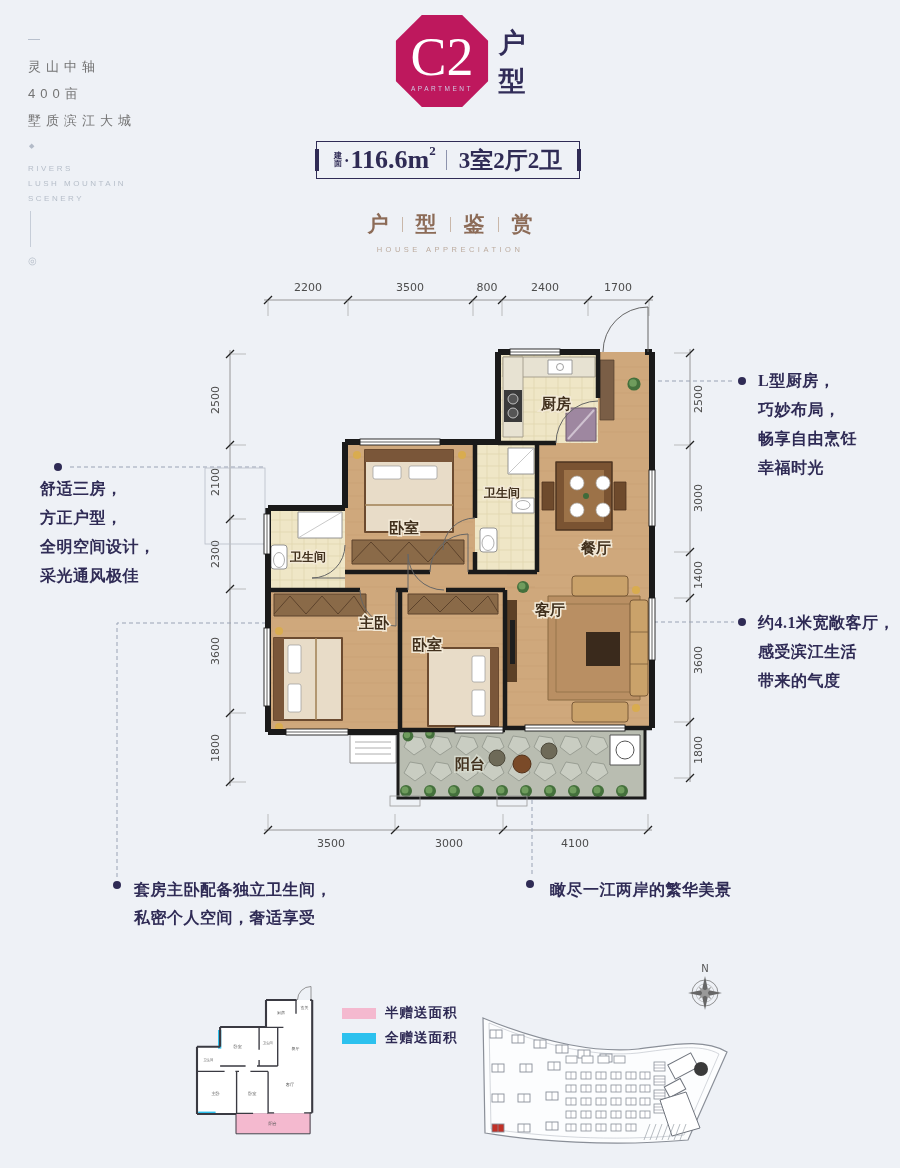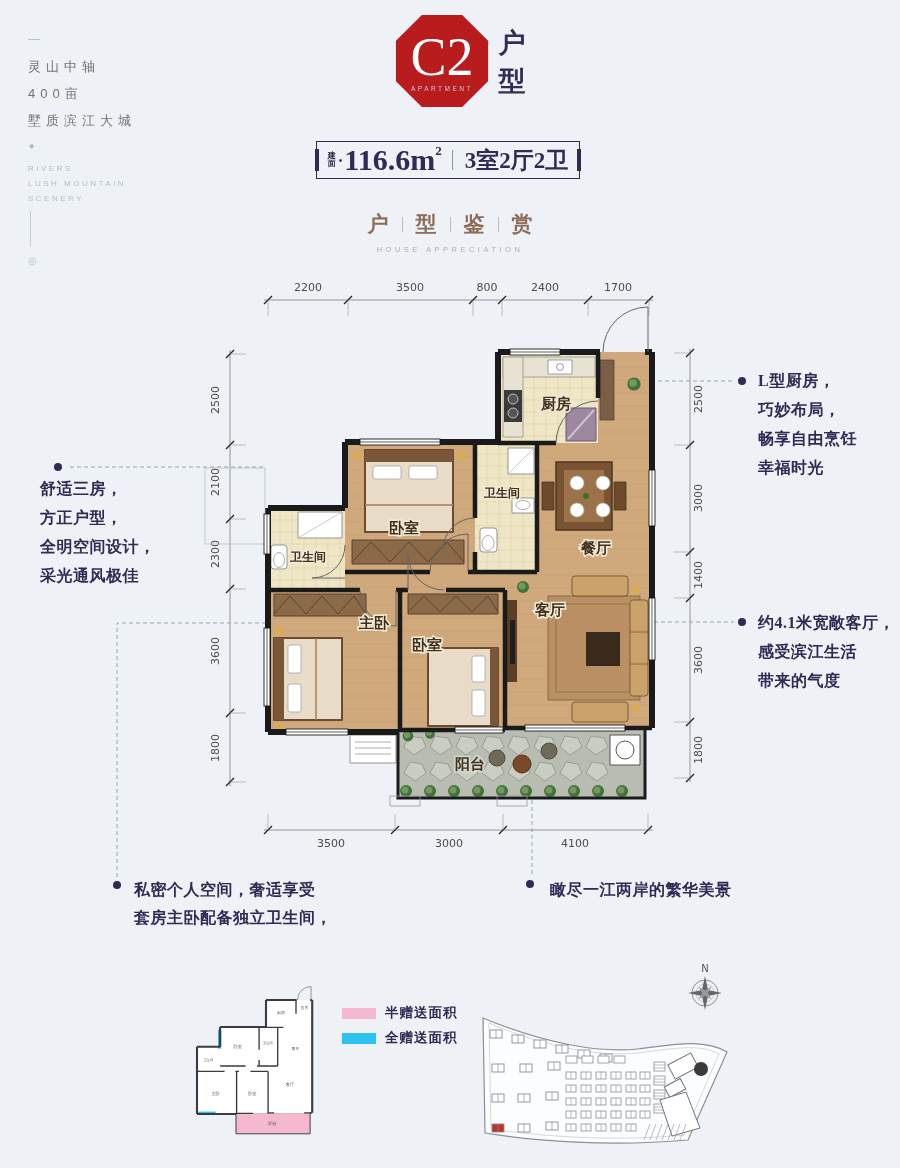--- a/index.html
+++ b/index.html
@@ -9,38 +9,38 @@
   
   .sb{left:28px;top:32px;color:#a7b0c0;}
   .sb-dash{font-size:12px;letter-spacing:2px;margin-bottom:12px;color:#b2bac8;}
   .sb-cn{font-size:13px;letter-spacing:5px;margin-bottom:9px;color:#737373;
          font-family:"Liberation Sans",sans-serif;}
   .sb-diamond{font-size:7px;margin:12px 0 14px 1px;color:#b3bbc8;}
   .sb-en{font-size:8px;letter-spacing:2.5px;margin-bottom:6px;color:#b6bec9;}
   .sb-vline{width:1px;height:36px;background:#c6cdd8;margin:8px 0 0 2px;}
   .sb-ring{font-size:10px;margin-top:8px;color:#b6bec9;}
   
-  .logo-oct{left:394px;top:13px;width:96px;height:96px;background:#b91c1c;
+  .logo-oct{left:394px;top:13px;width:96px;height:96px;background:#be185d;
     clip-path:polygon(29% 2%,71% 2%,98% 29%,98% 71%,71% 98%,29% 98%,2% 71%,2% 29%);
     display:flex;flex-direction:column;align-items:center;justify-content:center;}
   .logo-code{font-family:"Liberation Serif",serif;font-size:54px;line-height:50px;
     color:#ffffff;font-weight:400;margin-top:2px;}
   .logo-sub{font-size:6.5px;letter-spacing:2.5px;color:#cfc9e2;margin-top:3px;}
   .logo-cjk{left:497px;top:24px;width:30px;color:#312c58;
     font-family:"Liberation Serif",serif;font-size:27px;font-weight:600;line-height:38px;
     text-align:center;}
   
   .badge{left:316px;top:141px;width:262px;height:36px;border:1px solid #2f2b55;
     display:flex;align-items:center;justify-content:center;color:#2f2b55;}
   .badge .cap{position:absolute;width:4px;height:22px;background:#2f2b55;top:7px;}
   .badge .capL{left:-2px;} .badge .capR{right:-2px;}
   .badge-stack{display:flex;flex-direction:column;font-size:8px;line-height:8px;
     letter-spacing:0;margin-right:2px;font-weight:700;}
   .badge-dot{font-size:10px;margin:0 2px 0 1px;}
-  .badge-area{font-family:"Liberation Serif",serif;font-size:30px;font-weight:700;}
+  .badge-area{font-family:"Liberation Serif",serif;font-size:26px;font-weight:700;}
   .badge-sup{font-family:"Liberation Serif",serif;font-size:13px;vertical-align:super;
     position:relative;top:-9px;font-weight:700;}
   .badge-div{width:1px;height:20px;background:#8d93ad;margin:0 12px 0 10px;}
   .badge-rooms{font-family:"Liberation Serif",serif;font-size:23px;font-weight:700;}
   
   .sec{left:0;top:210px;width:900px;text-align:center;}
   .sec-row{display:inline-flex;align-items:center;gap:13px;}
   .sec-char{font-family:"Liberation Serif",serif;font-size:21px;color:#8c6b57;font-weight:600;}
   .sec-sep{width:1px;height:15px;background:#c9b7a9;}
   .sec-en{margin-top:7px;font-size:7.5px;letter-spacing:3.5px;color:#bcab9e;}
@@ -691,22 +691,22 @@
     <div>巧妙布局，</div>
     <div>畅享自由烹饪</div>
     <div>幸福时光</div>
   </div>
   <div class="note" style="left:758px;top:608px;">
     <div>约4.1米宽敞客厅，</div>
     <div>感受滨江生活</div>
     <div>带来的气度</div>
   </div>
   <div class="note note2" style="left:134px;top:876px;">
+    <div>套房主卧配备独立卫生间，</div>
     <div>私密个人空间，奢适享受</div>
-    <div>套房主卧配备独立卫生间，</div>
   </div>
   <div class="note note2" style="left:550px;top:876px;">
     <div>瞰尽一江两岸的繁华美景</div>
   </div>
 
   <div class="abs legend">
     <div class="lg-row">
       <span class="lg-sw pink"></span>
       <span class="lg-label">半赠送面积</span>
     </div>

